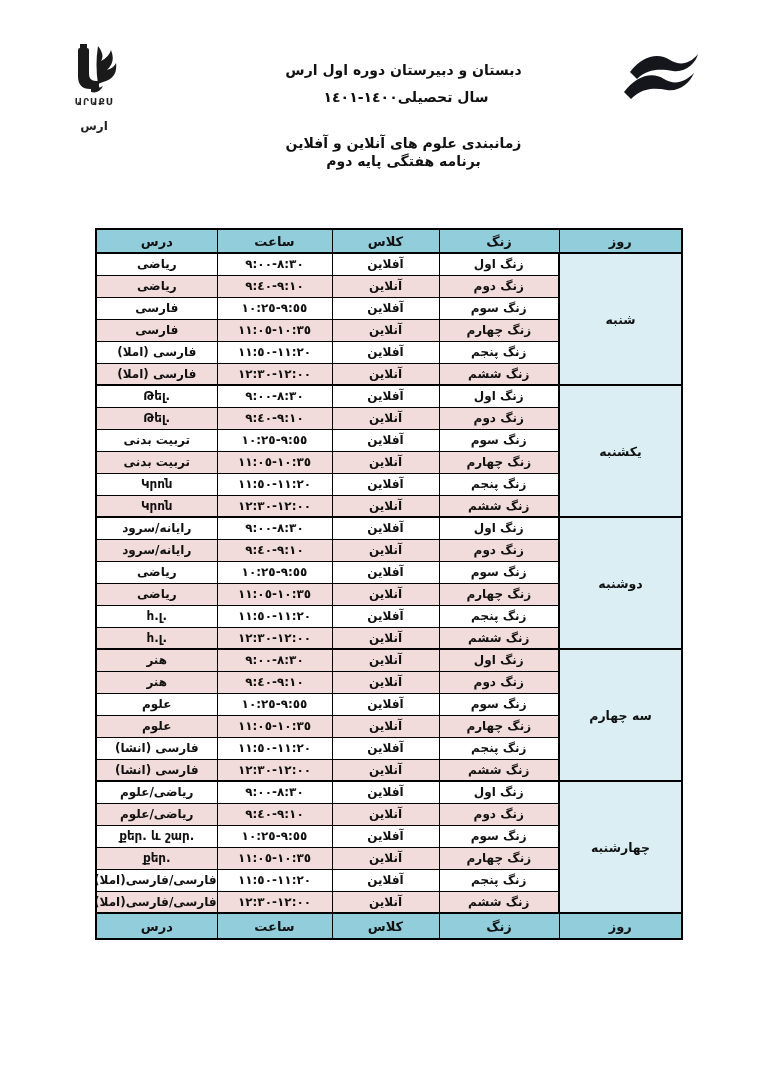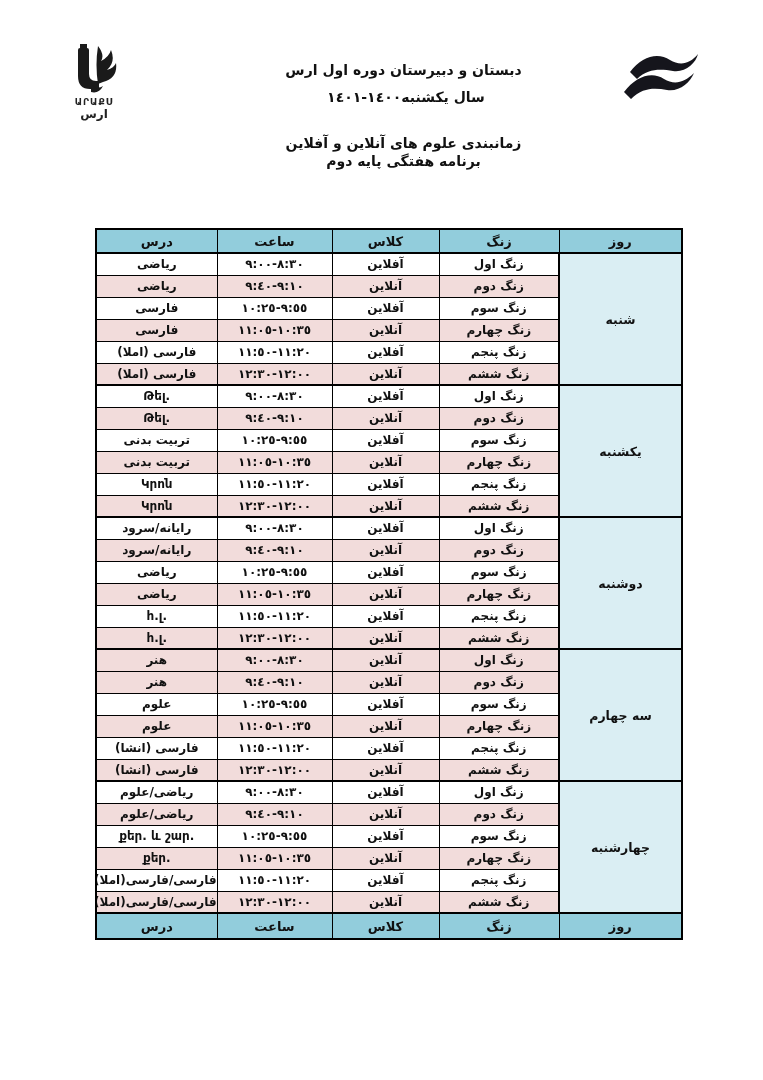--- a/index.html
+++ b/index.html
@@ -14,21 +14,21 @@
   body{
     width:763px;height:1080px;background:#ffffff;
     font-family:"DejaVu Sans", sans-serif;color:#111;
   }
   .page{position:relative;width:763px;height:1080px;overflow:hidden;background:#fff;}
 
   
   .logo-left{position:absolute;left:55px;top:44px;width:78px;text-align:center;line-height:1;}
   .logo-left svg{display:block;margin:0 auto;}
   .logo-armenian{font-size:9px;font-weight:bold;letter-spacing:1px;margin-top:2px;color:#222;}
-  .logo-persian{font-size:12px;font-weight:bold;margin-top:1px;color:#222;}
+  .logo-persian{font-size:12px;font-weight:bold;margin-top:13px;color:#222;}
   .logo-right{position:absolute;left:612px;top:46px;width:92px;}
   .titles{position:absolute;top:62px;left:0;right:0;text-align:center;font-weight:bold;color:#111;padding-left:44px;}
   .title-l1{font-size:14px;}
   .title-l2{font-size:14px;margin-top:11px;}
   .title-l3{font-size:14px;margin-top:30px;}
   .title-l4{font-size:14px;margin-top:2px;}
   .year-ltr{direction:ltr;unicode-bidi:isolate;margin-inline-start:5px;}
 
   
   table.schedule{
@@ -77,21 +77,21 @@
   <div class="logo-right">
     <svg width="86" height="62" viewBox="0 0 86 62">
       <path d="M12 26 C 24 10, 40 6, 52 14 C 62 20, 72 18, 80 8 C 78 17, 67 27, 55 25 C 43 23, 30 22, 19 33 Z" fill="#15151c"></path>
       <path d="M6 46 C 18 30, 34 25, 46 33 C 56 39, 66 37, 76 27 C 72 37, 61 46, 49 44 C 37 42, 25 41, 13 53 Z" fill="#15151c"></path>
     </svg>
   </div>
 
   <div class="titles">
     <div class="title-l1">دبستان و دبیرستان دوره اول ارس</div>
     <div class="title-l2">
-      <span>سال یکشنبه</span><span class="year-ltr">١٤٠٠-١٤٠١</span>
+      <span>سال تحصیلی</span><span class="year-ltr">١٤٠٠-١٤٠١</span>
     </div>
     <div class="title-l3">زمانبندی علوم های آنلاین و آفلاین</div>
     <div class="title-l4">برنامه هفتگی پایه دوم</div>
   </div>
 
   <table class="schedule">
     <colgroup>
       <col style="width:123px">
         <col style="width:120px">
         <col style="width:107px">

